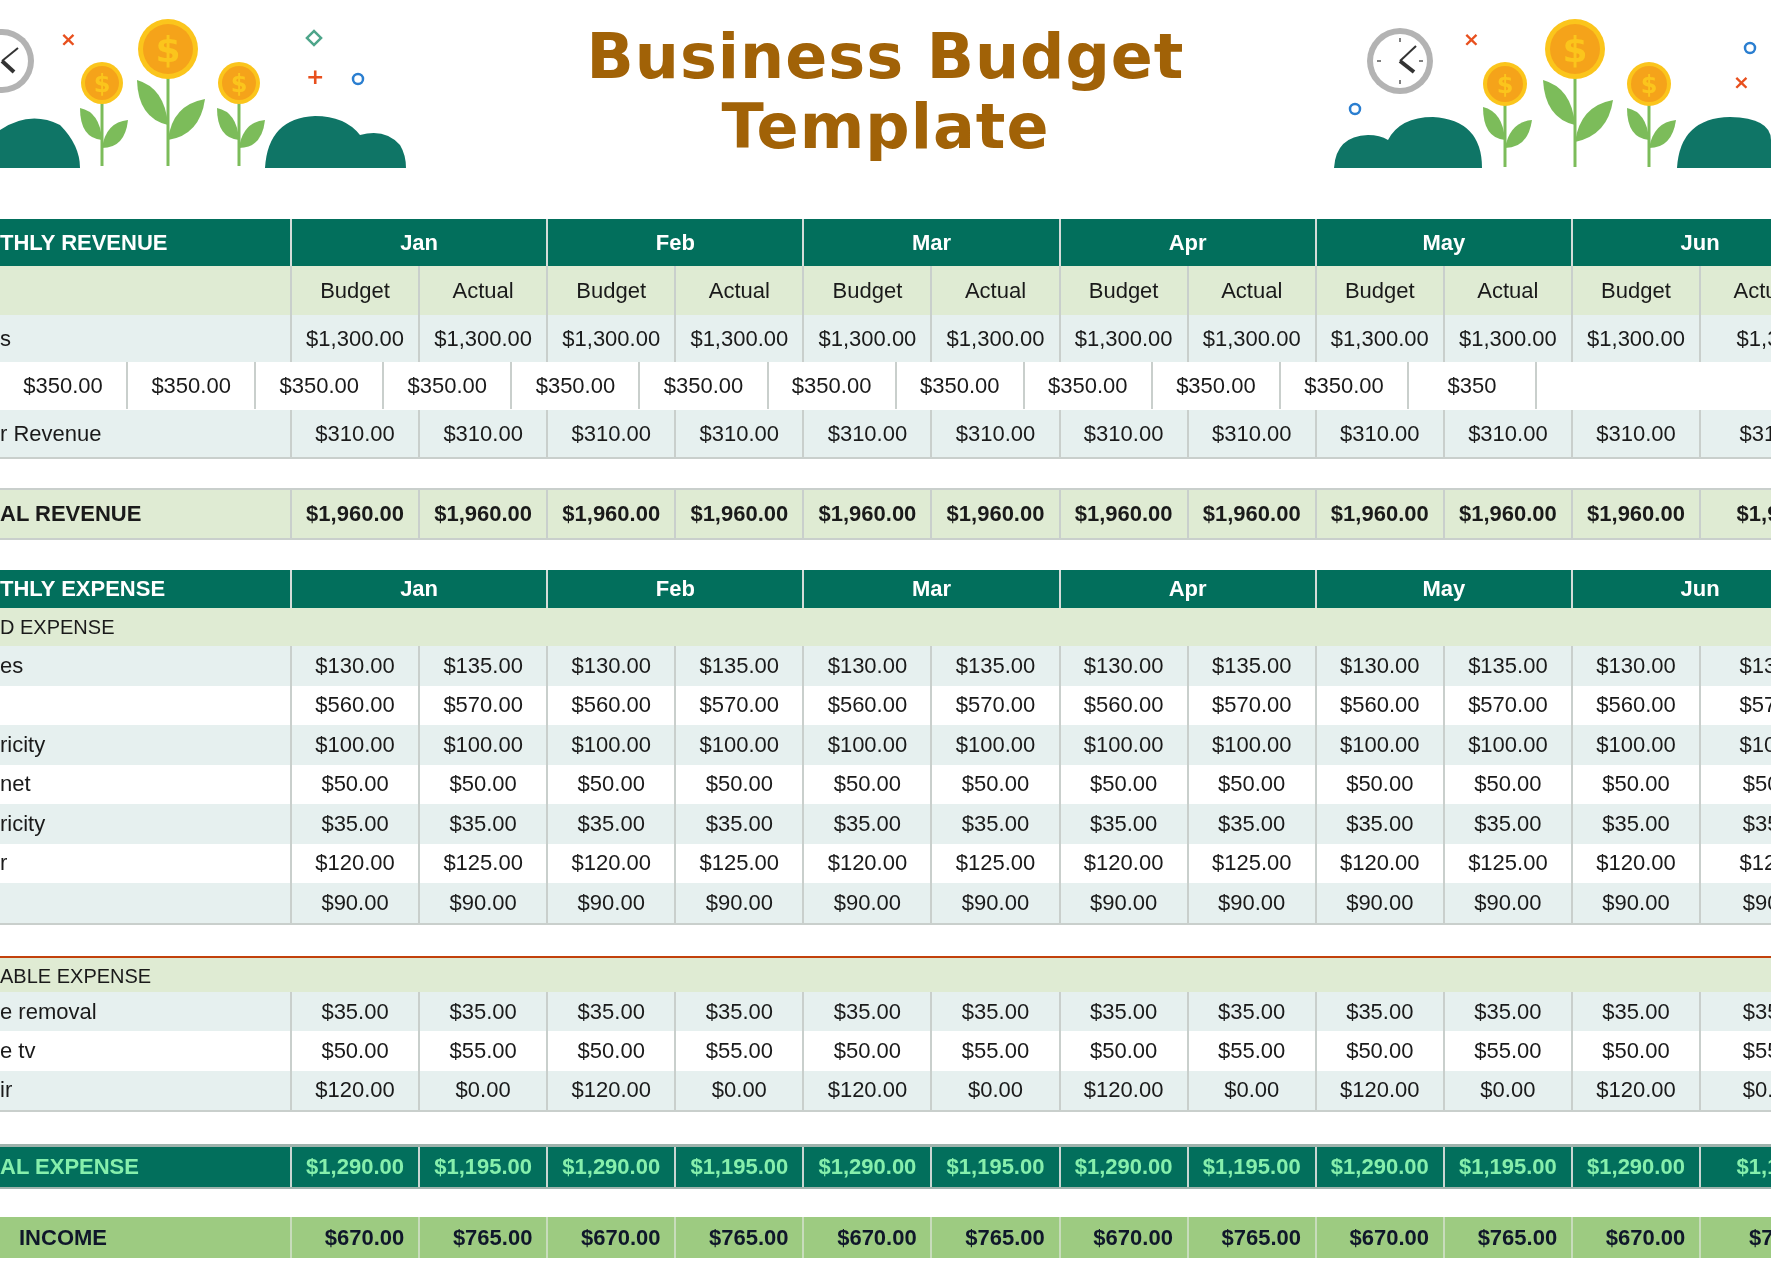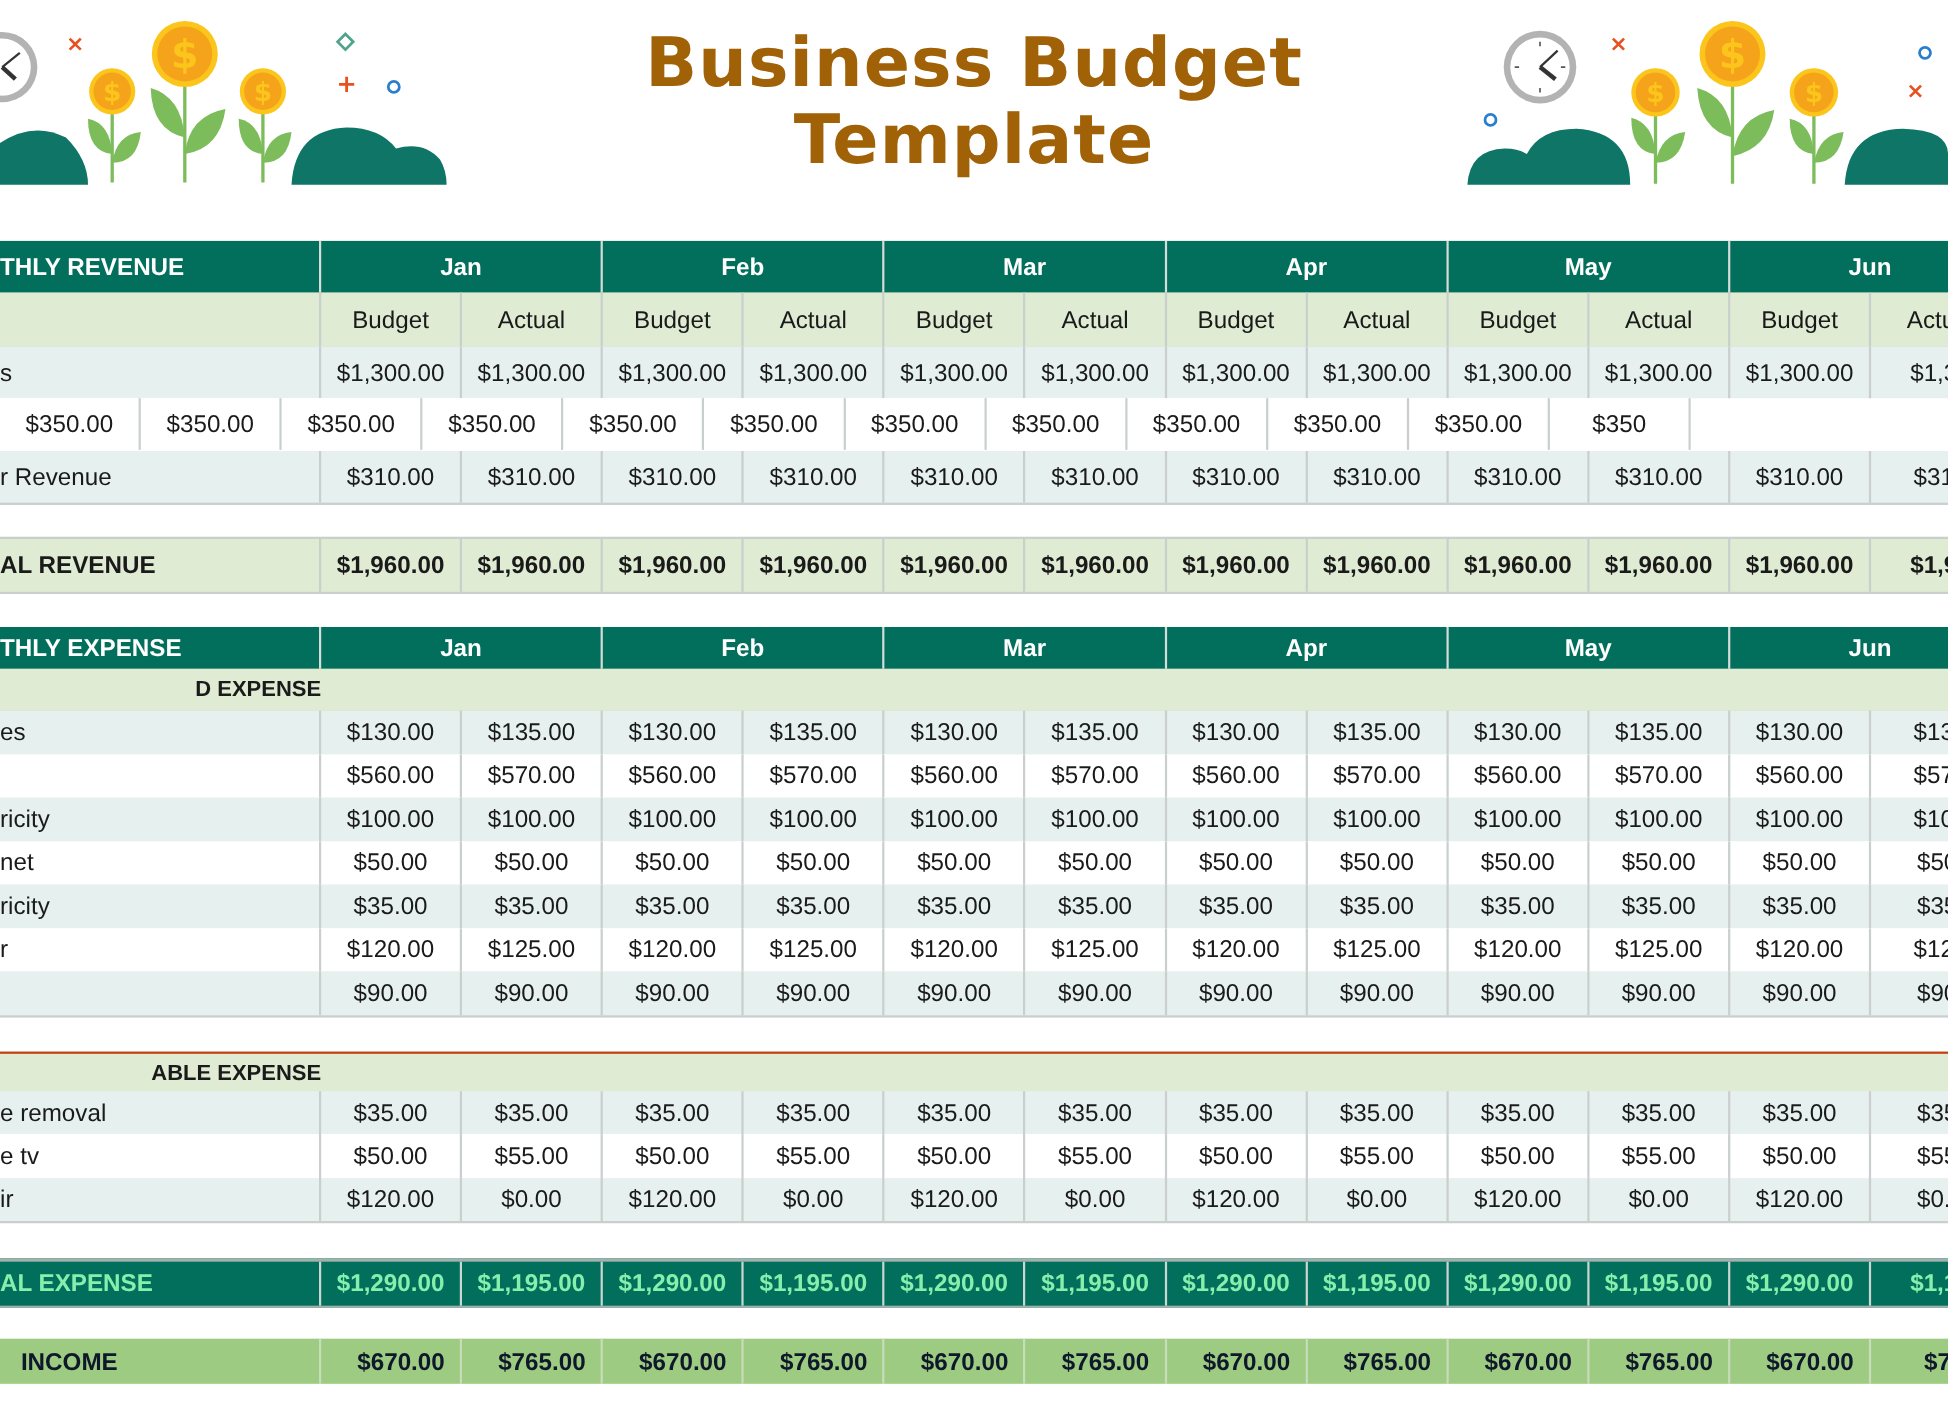--- a/index.html
+++ b/index.html
@@ -20,21 +20,21 @@
   .subhdr { background: #DFEBD3; border-bottom: 2px solid #c9cfcc; }
   .band { background: #DFEBD3; border-top: 2px solid #c9cfcc; border-bottom: 2px solid #c9cfcc; }
   .band .cell { font-weight: bold; }
   .stripe { background: #E6F0EF; }
   .plain { background: #ffffff; }
   .totalexp { background: #026F5C; border-top: 3px solid #9fb3ad; border-bottom: 2px solid #9fb3ad; }
   .totalexp .cell { color: #86efac; font-weight: bold; border-right-color: #c9d6d2; }
   .net { background: #9DCB81; }
   .net .cell { color: #0f172a; font-weight: bold; border-right-color: #c8dcbc; padding-left: 19px; }
   .sectionband { background: #DFEBD3; border-bottom: 2px solid #c9cfcc; }
-  .sectionband .cell.label { font-weight: bold; font-size: 20px; border-right: none; justify-content: flex-end; }
+  .sectionband .cell.label { font-weight: normal; font-size: 20px; border-right: none; }
 </style>
 </head>
 <body>
 
 <svg class="deco" width="1771" height="175" viewBox="0 0 1771 175">
 
   <g>
     <circle cx="2" cy="61" r="32" fill="#b3b3b3"></circle>
     <circle cx="2" cy="61" r="26" fill="#ffffff"></circle>
     <line x1="2" y1="61" x2="18" y2="48" stroke="#333" stroke-width="2"></line>

